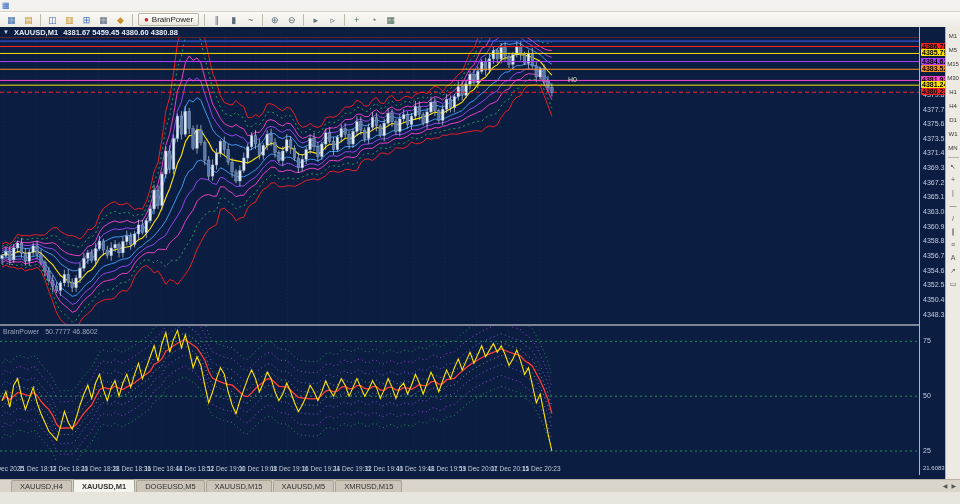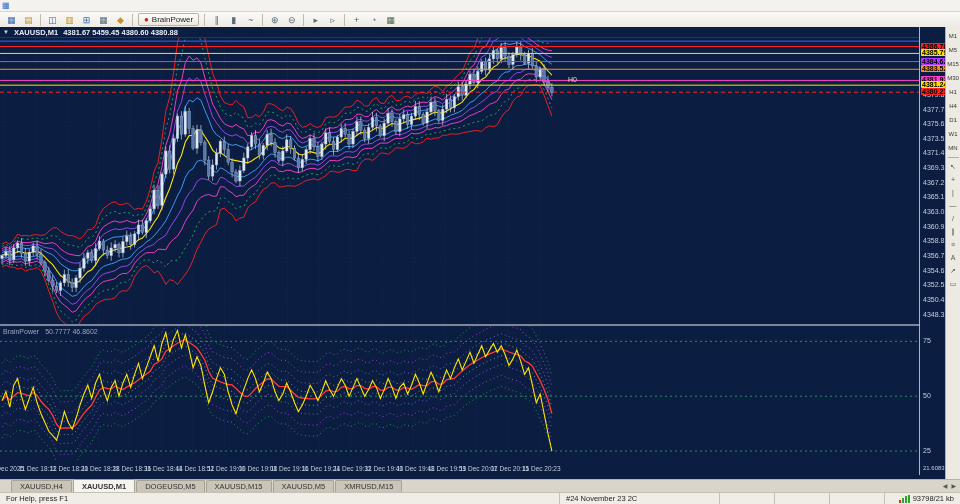--- a/index.html
+++ b/index.html
@@ -555,30 +555,14 @@
       <div class="tab">DOGEUSD,M5</div>
       <div class="tab">XAUUSD,M15</div>
       <div class="tab">XAUUSD,M5</div>
       <div class="tab">XMRUSD,M15</div>
       <div class="tab-arrows">
         <span>◀</span>
         <span>▶</span>
       </div>
     </div>
 
-  <div class="statusbar">
-    <div class="seg help">For Help, press F1</div>
-    <div class="seg news">#24 November 23 2C</div>
-    <div class="seg e1"></div>
-    <div class="seg e2"></div>
-    <div class="seg e3"></div>
-    <div class="seg traffic">
-      <span class="bars">
-          <i></i>
-          <i></i>
-          <i></i>
-          <i></i>
-        </span>
-      <span>93798/21 kb</span>
-    </div>
-  </div>
 
 </div>
 
 </body></html>

